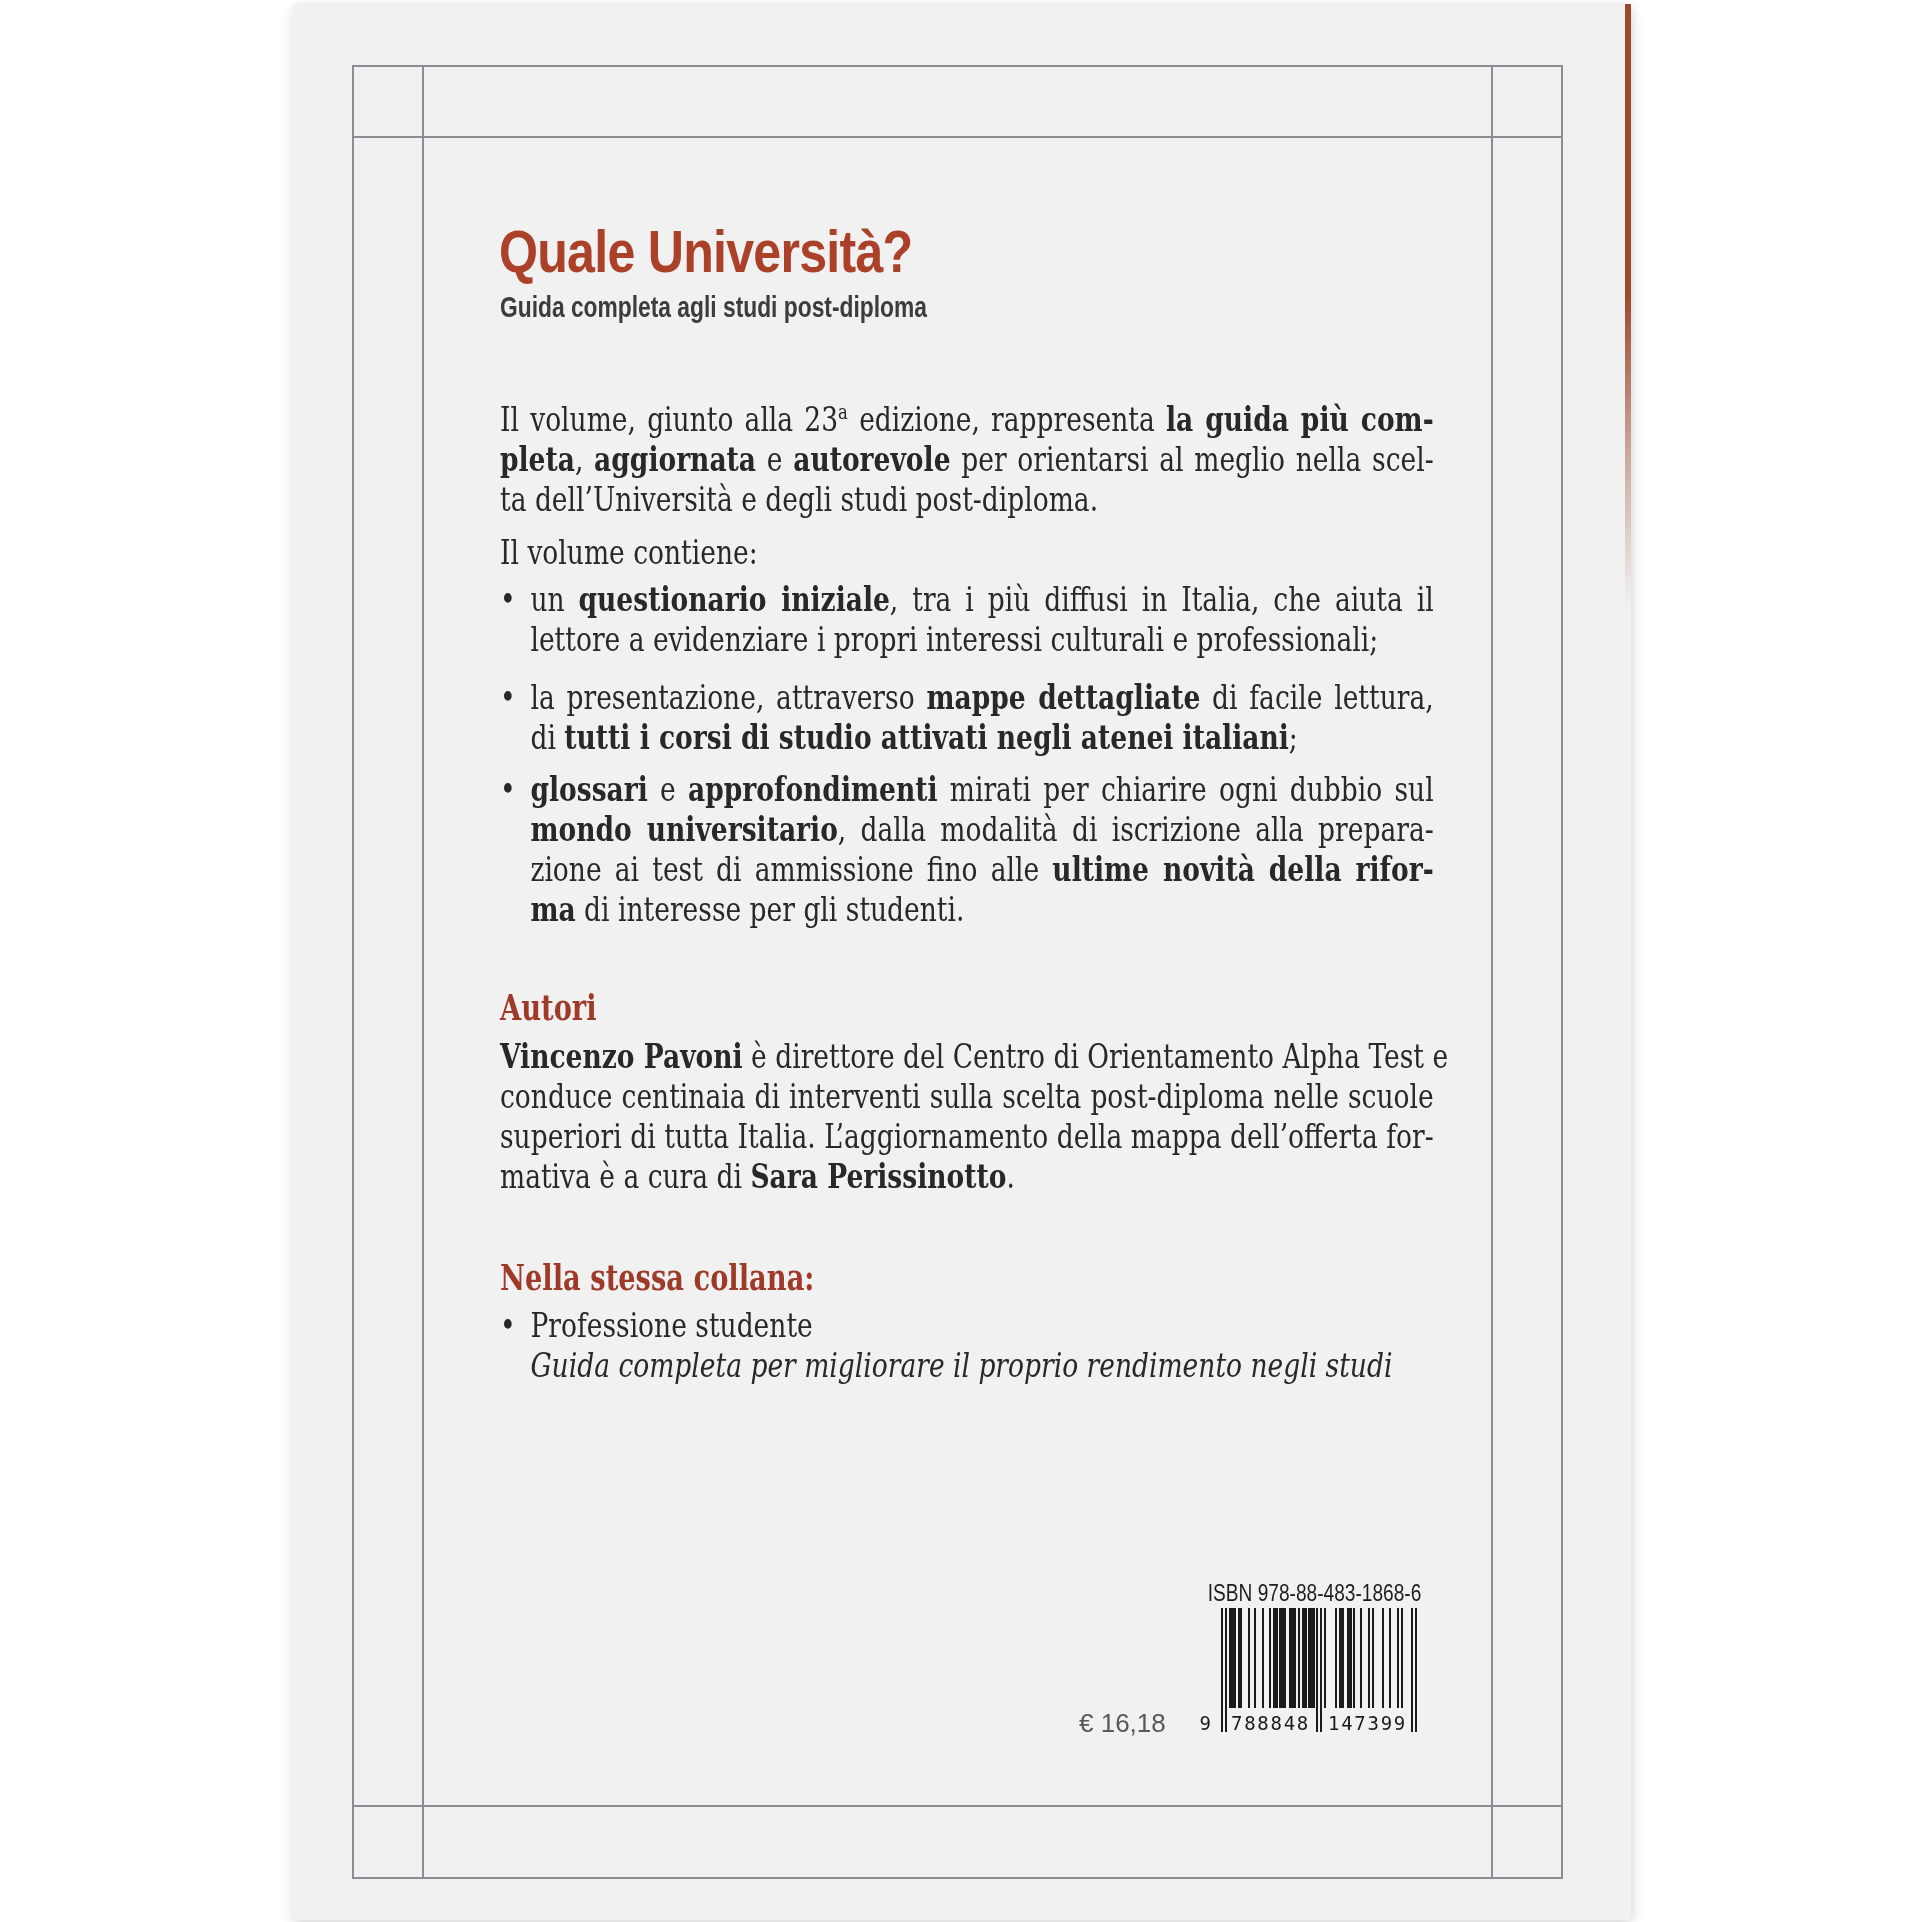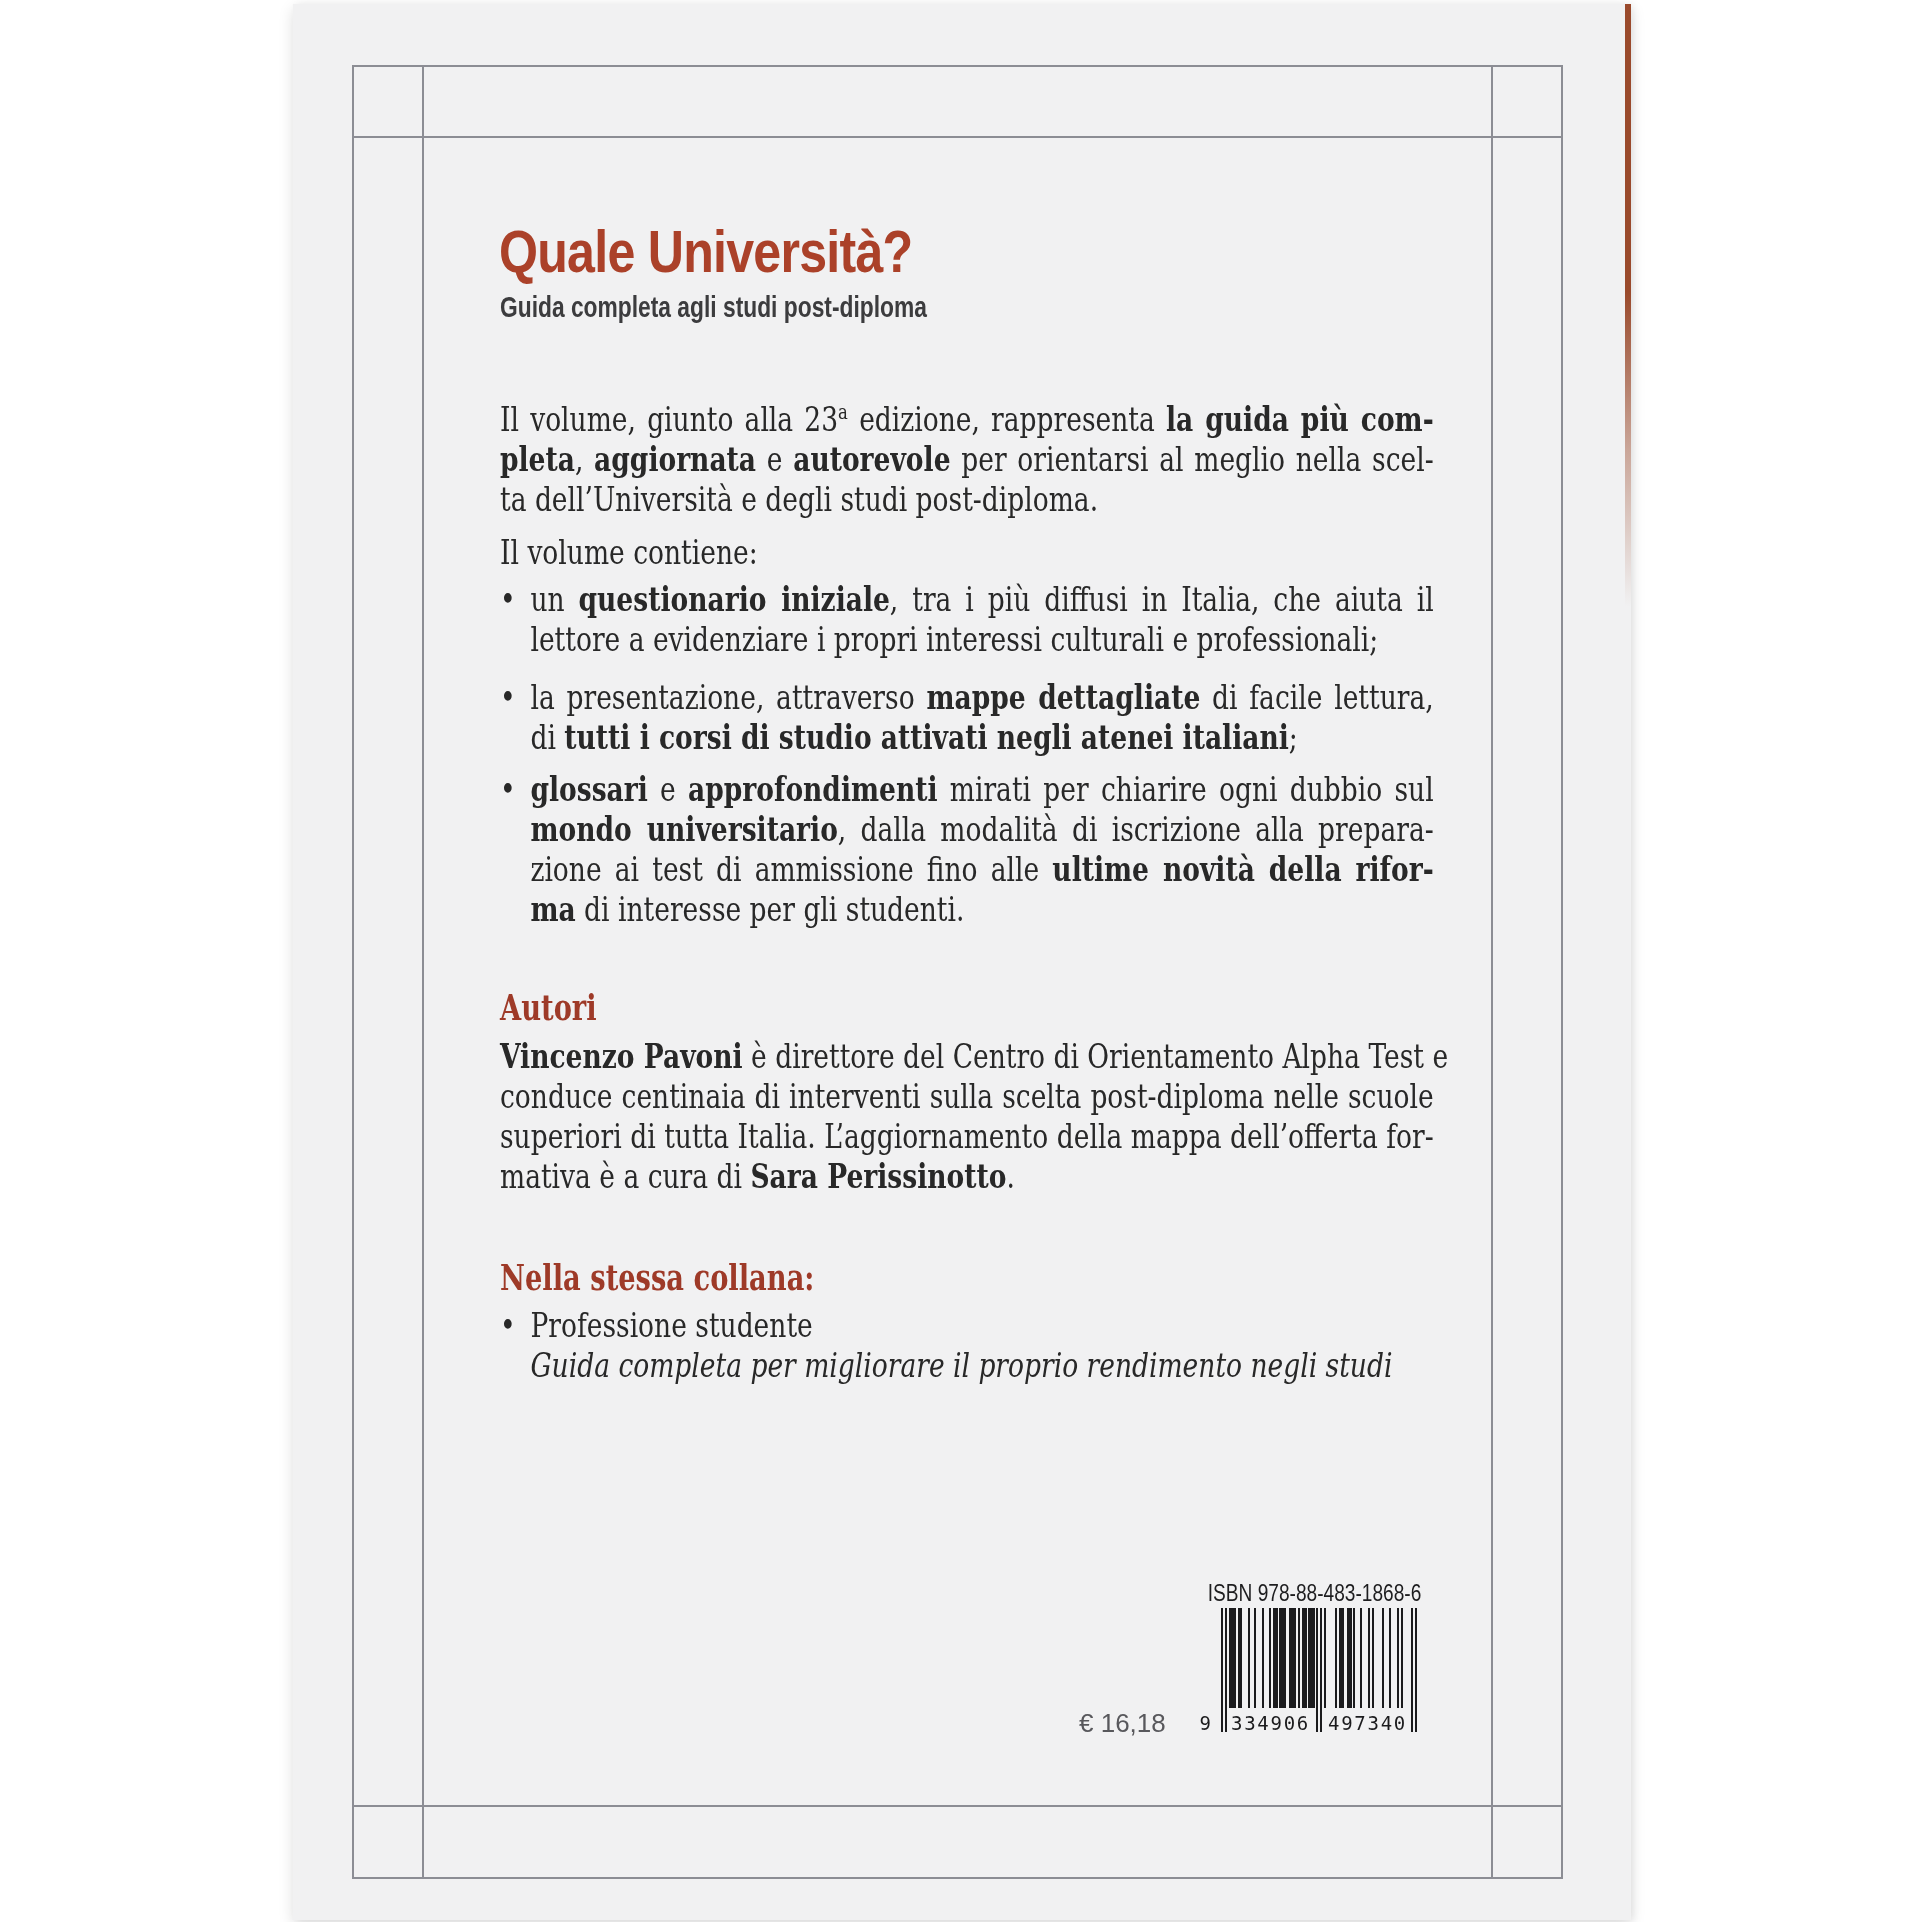--- a/index.html
+++ b/index.html
@@ -187,19 +187,19 @@
       <div class="bar" style="left: 151px; width: 2.4px;"></div>
       <div class="bar" style="left: 161px; width: 2.4px;"></div>
       <div class="bar" style="left: 168px; width: 2.4px;"></div>
       <div class="bar" style="left: 176px; width: 2.4px;"></div>
       <div class="bar" style="left: 180px; width: 2.4px;"></div>
       <div class="bar tall" style="left: 190px; width: 2.4px;"></div>
       <div class="bar tall" style="left: 194px; width: 2.4px;"></div>
     </div>
 
   <div class="bc-digit bc-first">9</div>
-  <div class="bc-digit bc-g1">334906</div>
-  <div class="bc-digit bc-g2">497340</div>
+  <div class="bc-digit bc-g1">788848</div>
+  <div class="bc-digit bc-g2">147399</div>
 
   <div class="price">€ 16,18</div>
 
 </div>
 
 
 </body></html>

